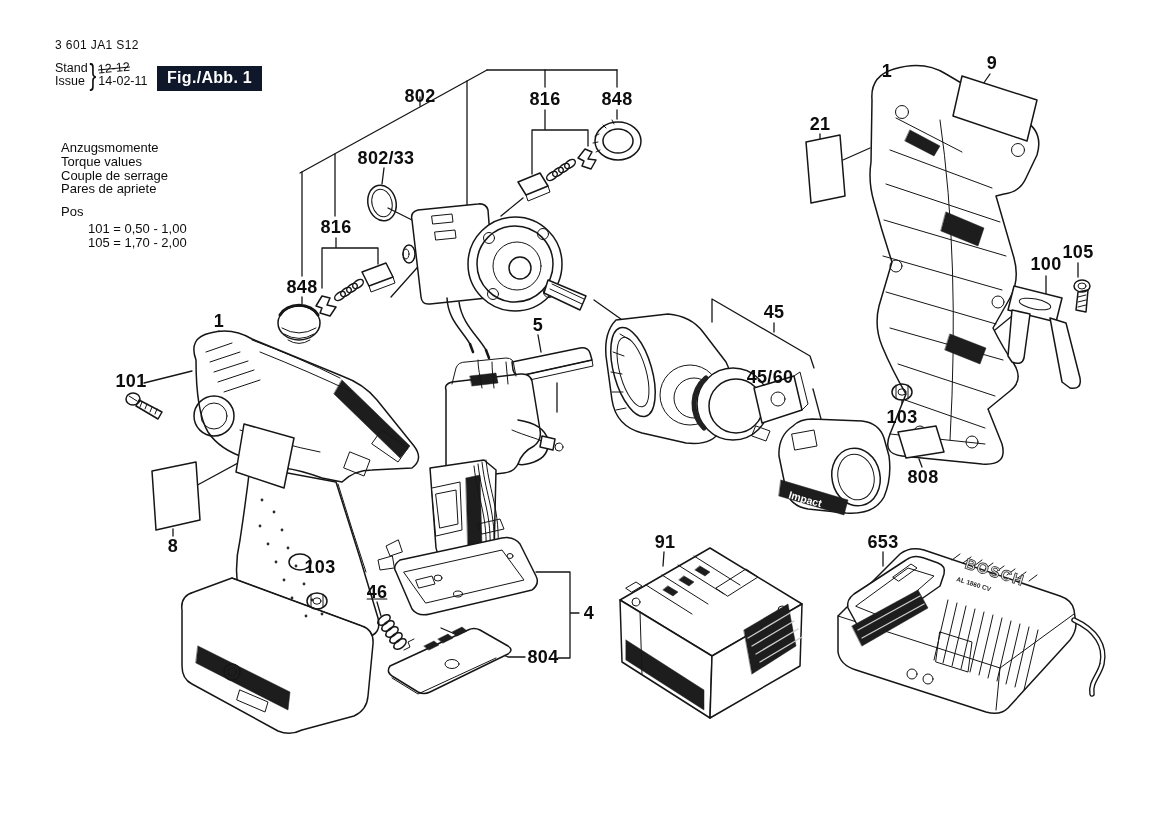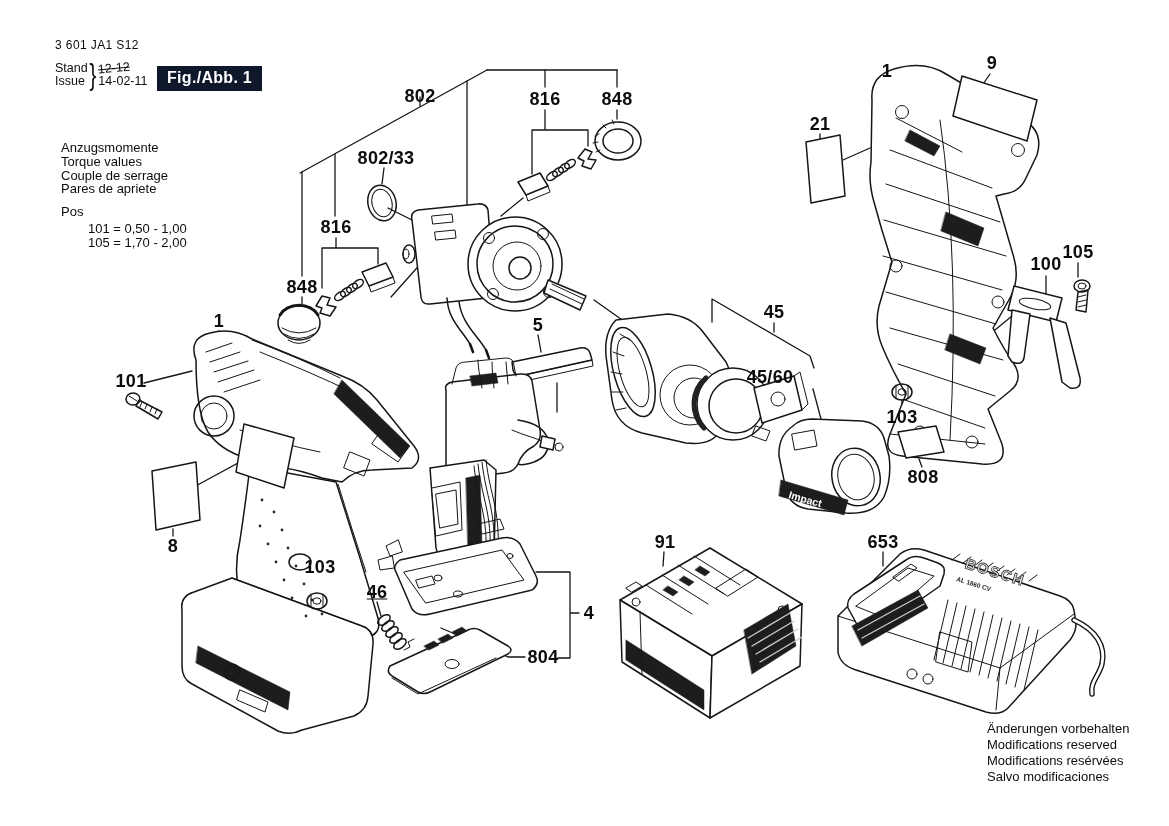--- a/index.html
+++ b/index.html
@@ -53,26 +53,20 @@
   <div class="torque">
     <div>Anzugsmomente</div>
     <div>Torque values</div>
     <div>Couple de serrage</div>
     <div>Pares de apriete</div>
     <div class="pos">Pos</div>
     <div class="entry" style="margin-top:3px">101 =  0,50 - 1,00</div>
     <div class="entry">105 =  1,70 - 2,00</div>
   </div>
 
-  <div class="notes">
-    <div>Änderungen vorbehalten</div>
-    <div>Modifications reserved</div>
-    <div>Modifications resérvées</div>
-    <div>Salvo modificaciones</div>
-  </div>
 
   <svg width="1169" height="826" viewBox="0 0 1169 826">
 
     <g class="ld">
       <path d="M487,70 H617"></path>
         <path d="M545,70 V87"></path>
         <path d="M617,70 V87"></path>
       <path d="M487,70 L300,173"></path>
         <path d="M420,97 V106"></path>
         <path d="M467,81 V207"></path>

